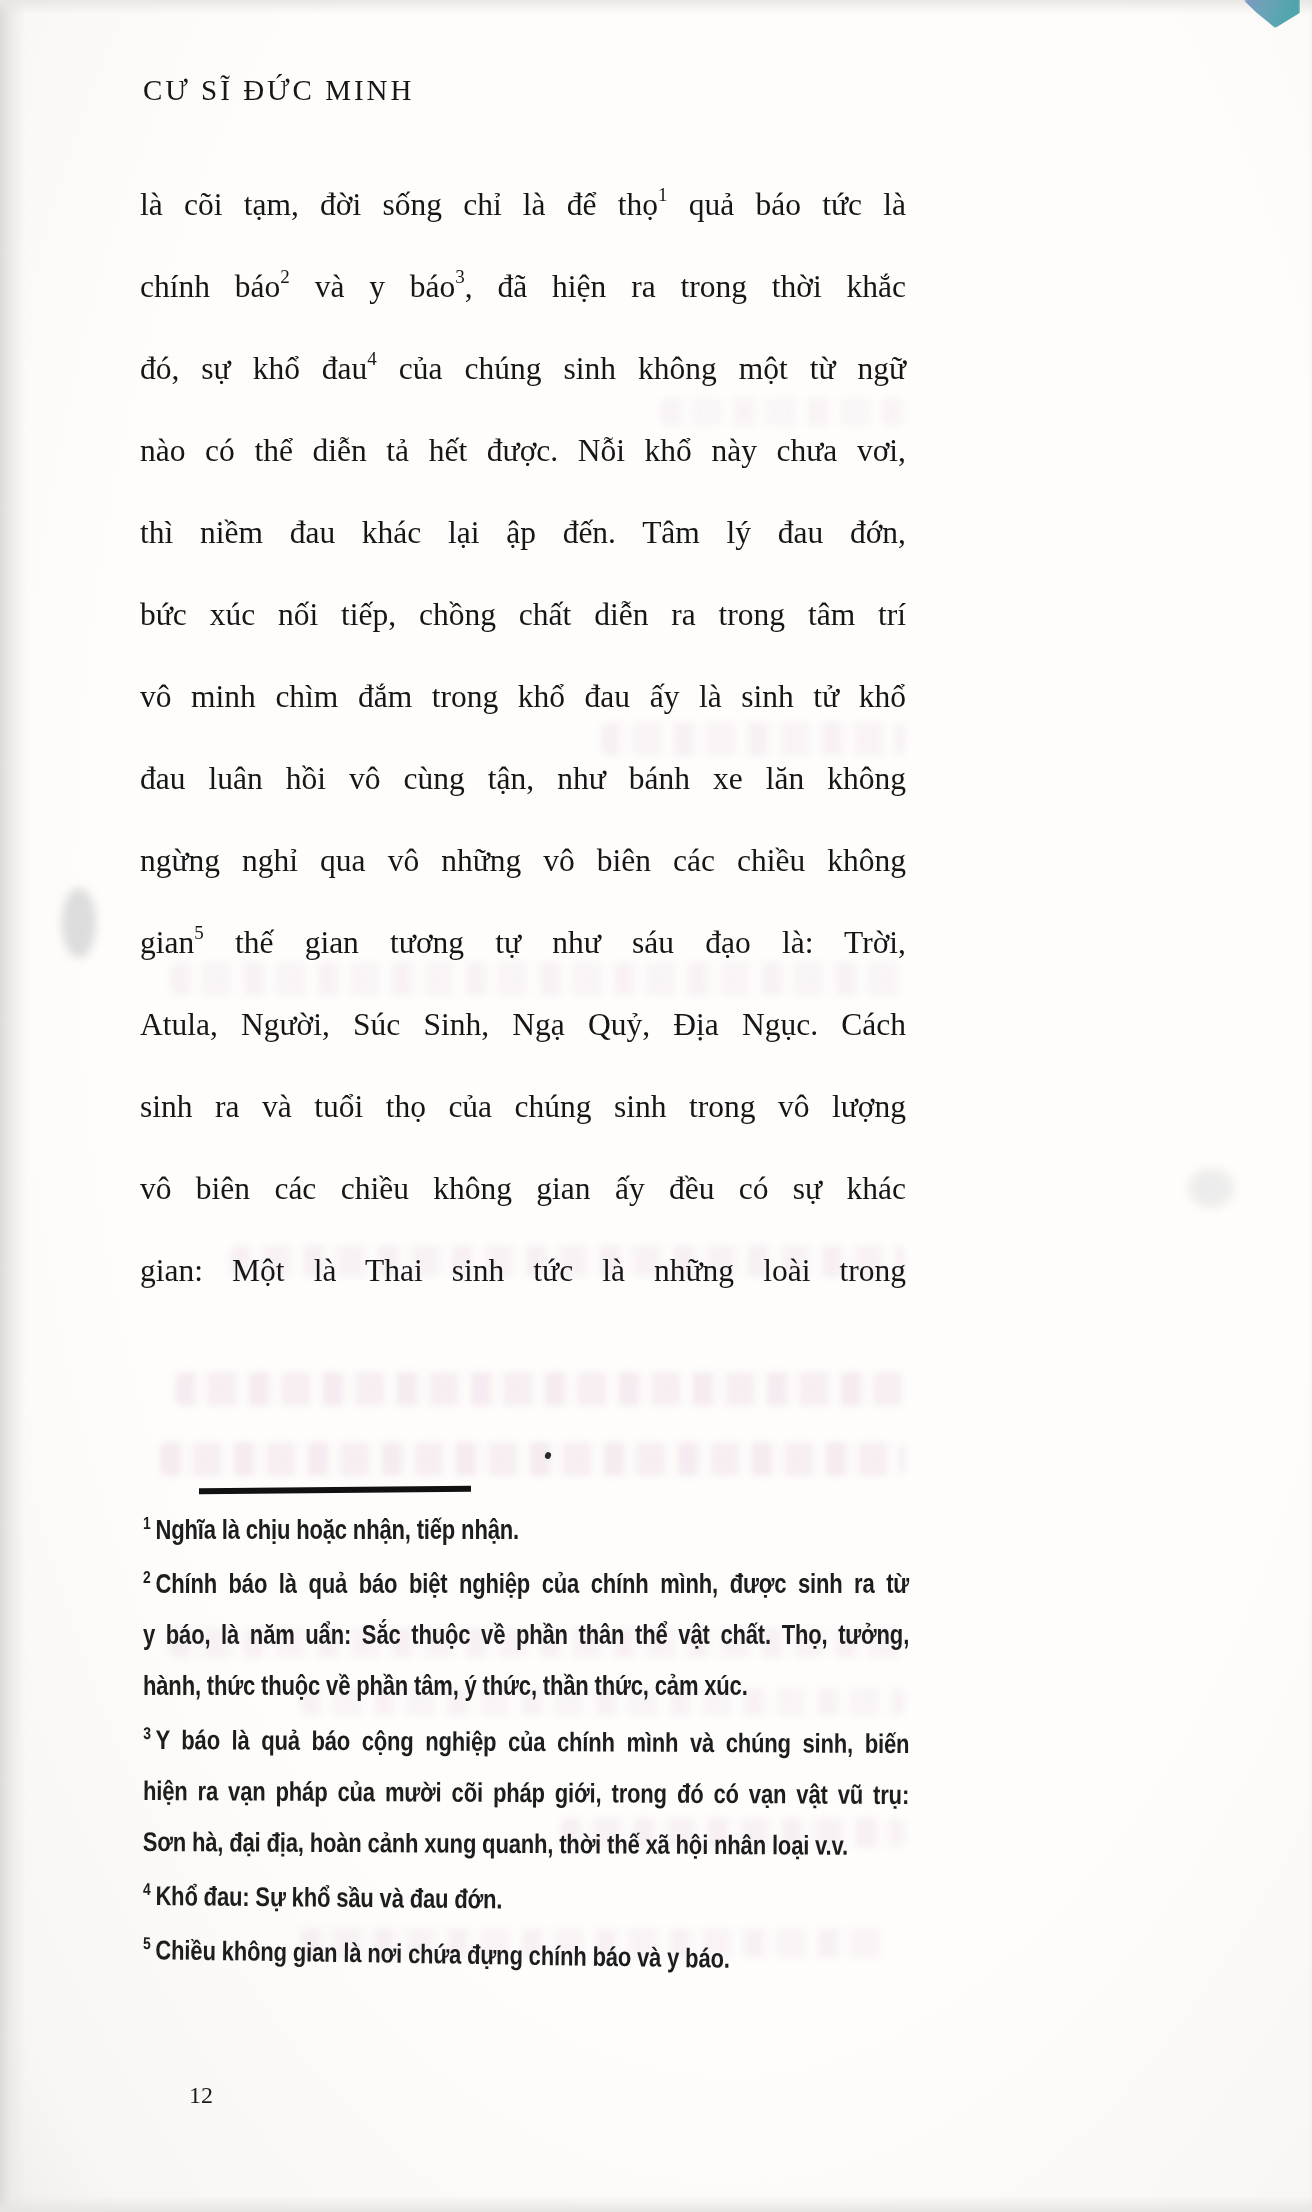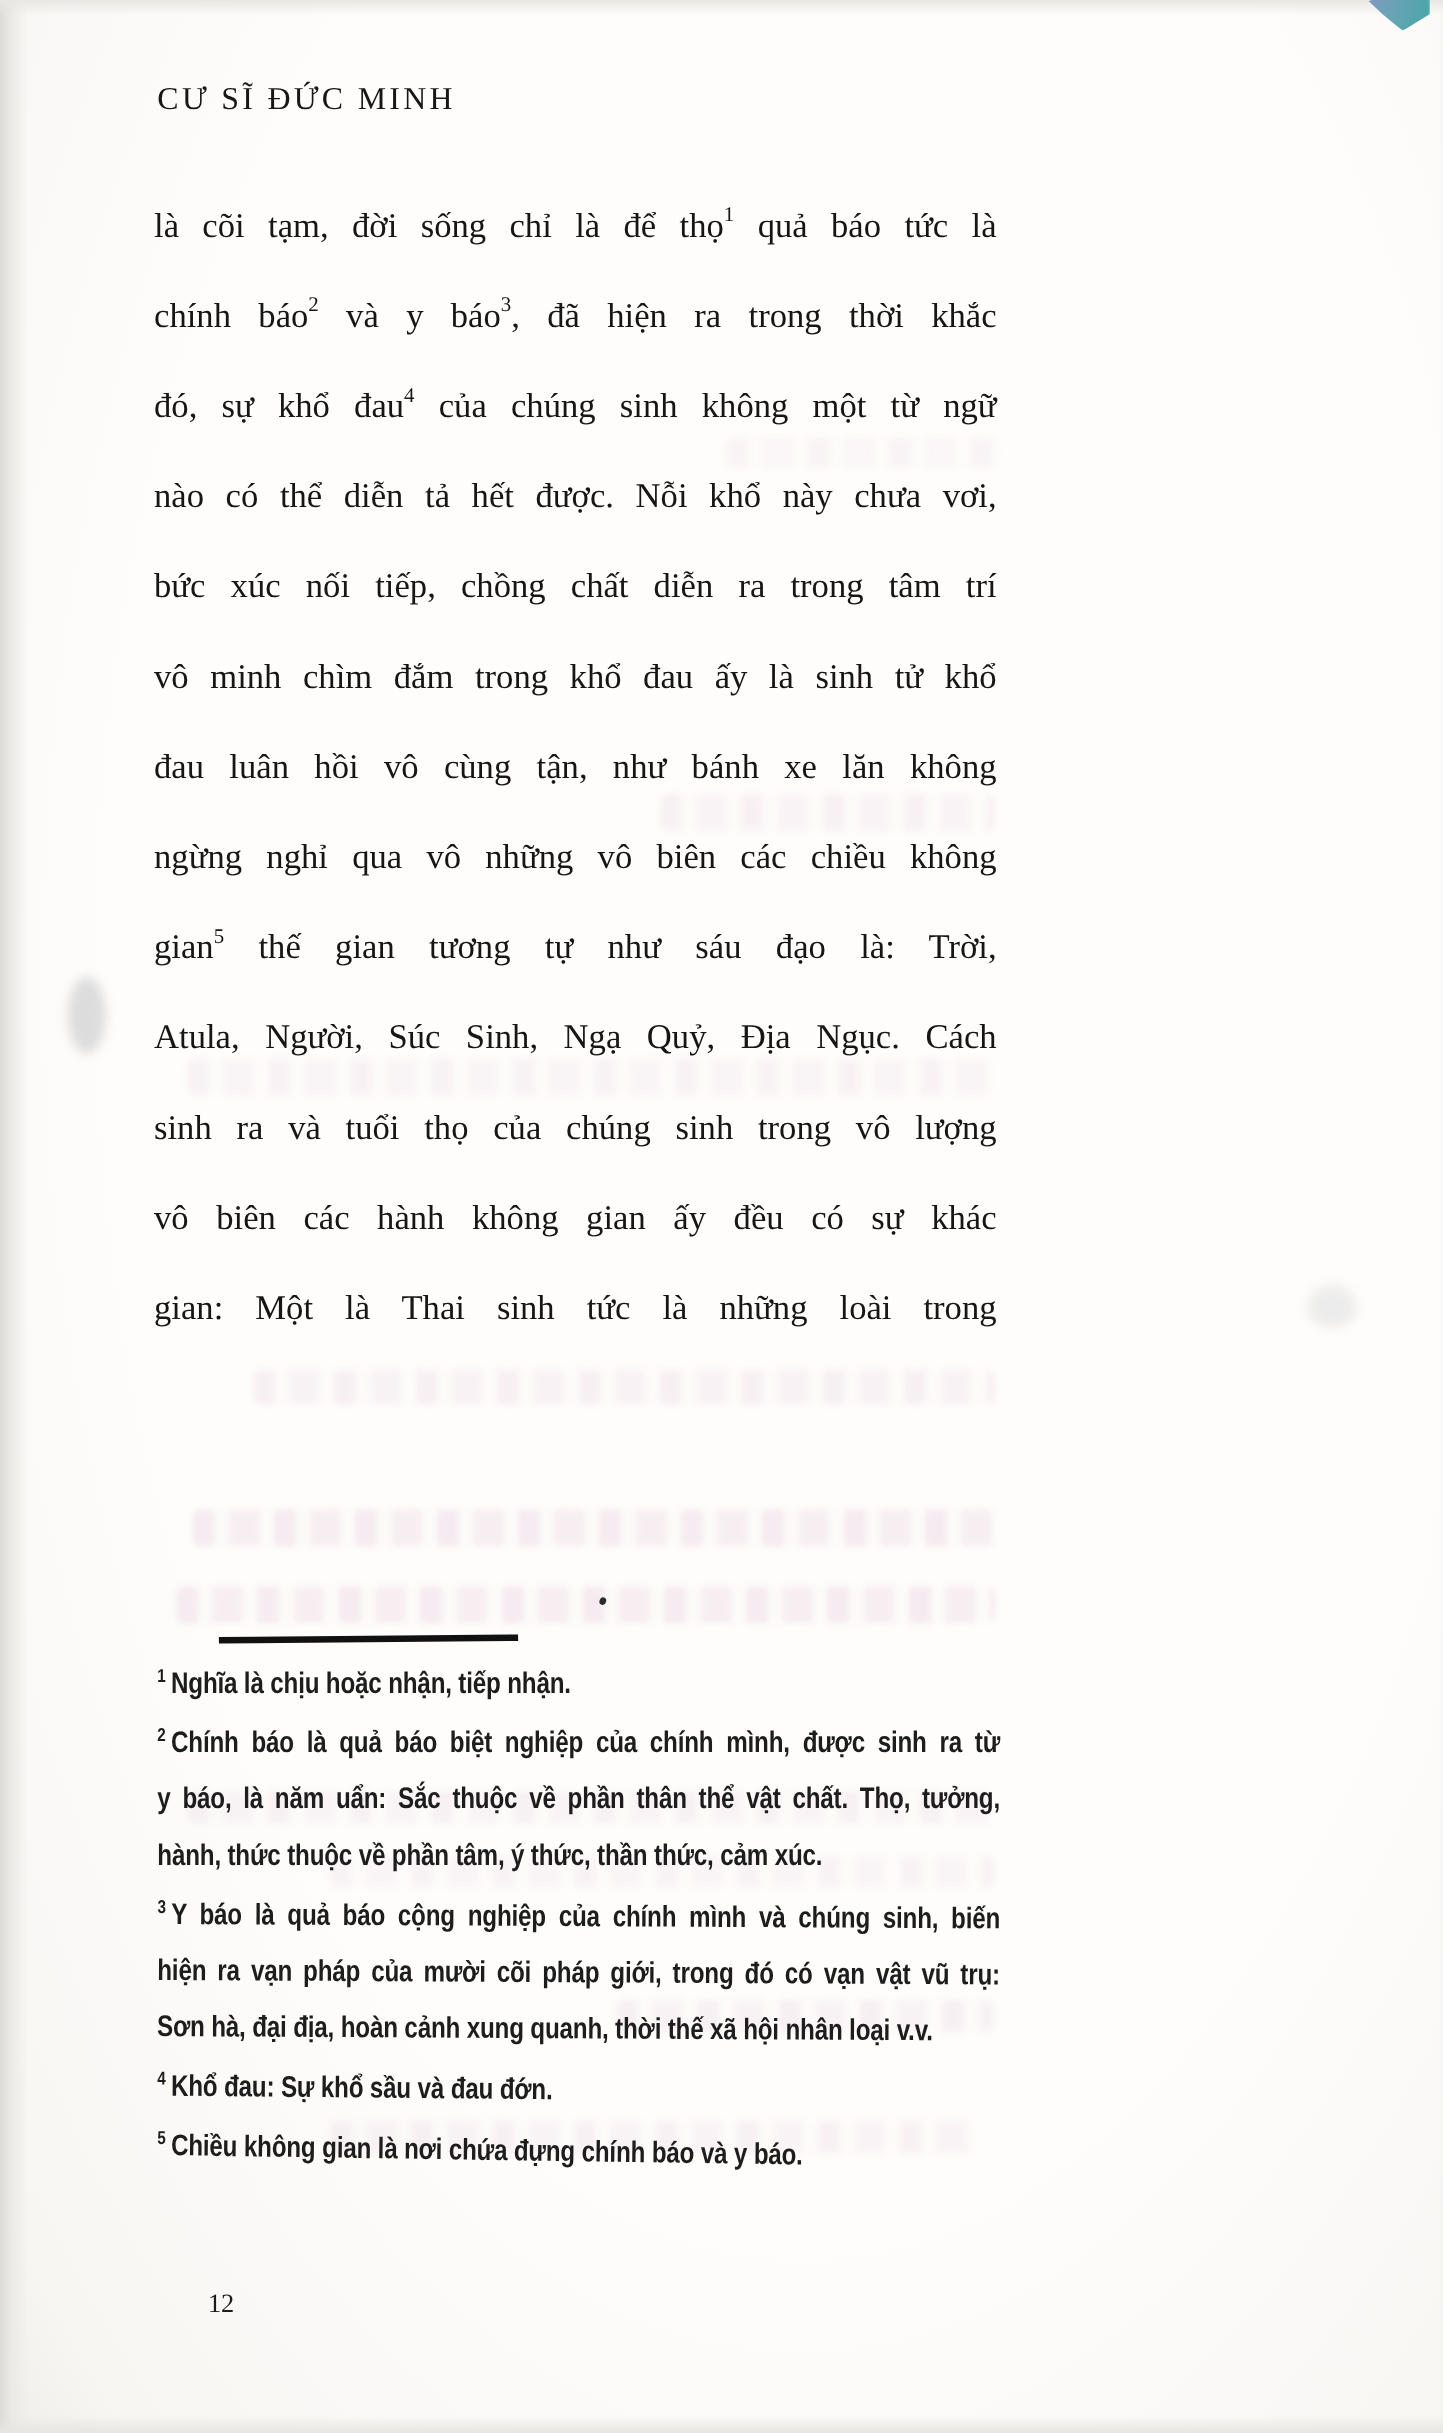--- a/index.html
+++ b/index.html
@@ -130,28 +130,29 @@
 
   <div class="corner-mark"></div>
 
   <div class="header">CƯ SĨ ĐỨC MINH</div>
 
   <div class="body-block" id="body-block">
       <div class="body-line">là cõi tạm, đời sống chỉ là để thọ<sup>1</sup> quả báo tức là</div>
       <div class="body-line">chính báo<sup>2</sup> và y báo<sup>3</sup>, đã hiện ra trong thời khắc</div>
       <div class="body-line">đó, sự khổ đau<sup>4</sup> của chúng sinh không một từ ngữ</div>
       <div class="body-line">nào có thể diễn tả hết được. Nỗi khổ này chưa vơi,</div>
+      <div class="body-line">thì niềm đau khác lại ập đến. Tâm lý đau đớn,</div>
       <div class="body-line">bức xúc nối tiếp, chồng chất diễn ra trong tâm trí</div>
       <div class="body-line">vô minh chìm đắm trong khổ đau ấy là sinh tử khổ</div>
       <div class="body-line">đau luân hồi vô cùng tận, như bánh xe lăn không</div>
       <div class="body-line">ngừng nghỉ qua vô những vô biên các chiều không</div>
       <div class="body-line">gian<sup>5</sup> thế gian tương tự như sáu đạo là: Trời,</div>
       <div class="body-line">Atula, Người, Súc Sinh, Ngạ Quỷ, Địa Ngục. Cách</div>
       <div class="body-line">sinh ra và tuổi thọ của chúng sinh trong vô lượng</div>
-      <div class="body-line">vô biên các hành không gian ấy đều có sự khác</div>
+      <div class="body-line">vô biên các chiều không gian ấy đều có sự khác</div>
       <div class="body-line">gian: Một là Thai sinh tức là những loài trong</div>
     </div>
 
   <div class="ink-dot"></div>
   <div class="fn-rule"></div>
 
   <div class="footnotes" id="footnotes">
       <div class="footnote">
         <div class="fn-line last"><sup>1</sup>Nghĩa là chịu hoặc nhận, tiếp nhận.</div>
       </div>

